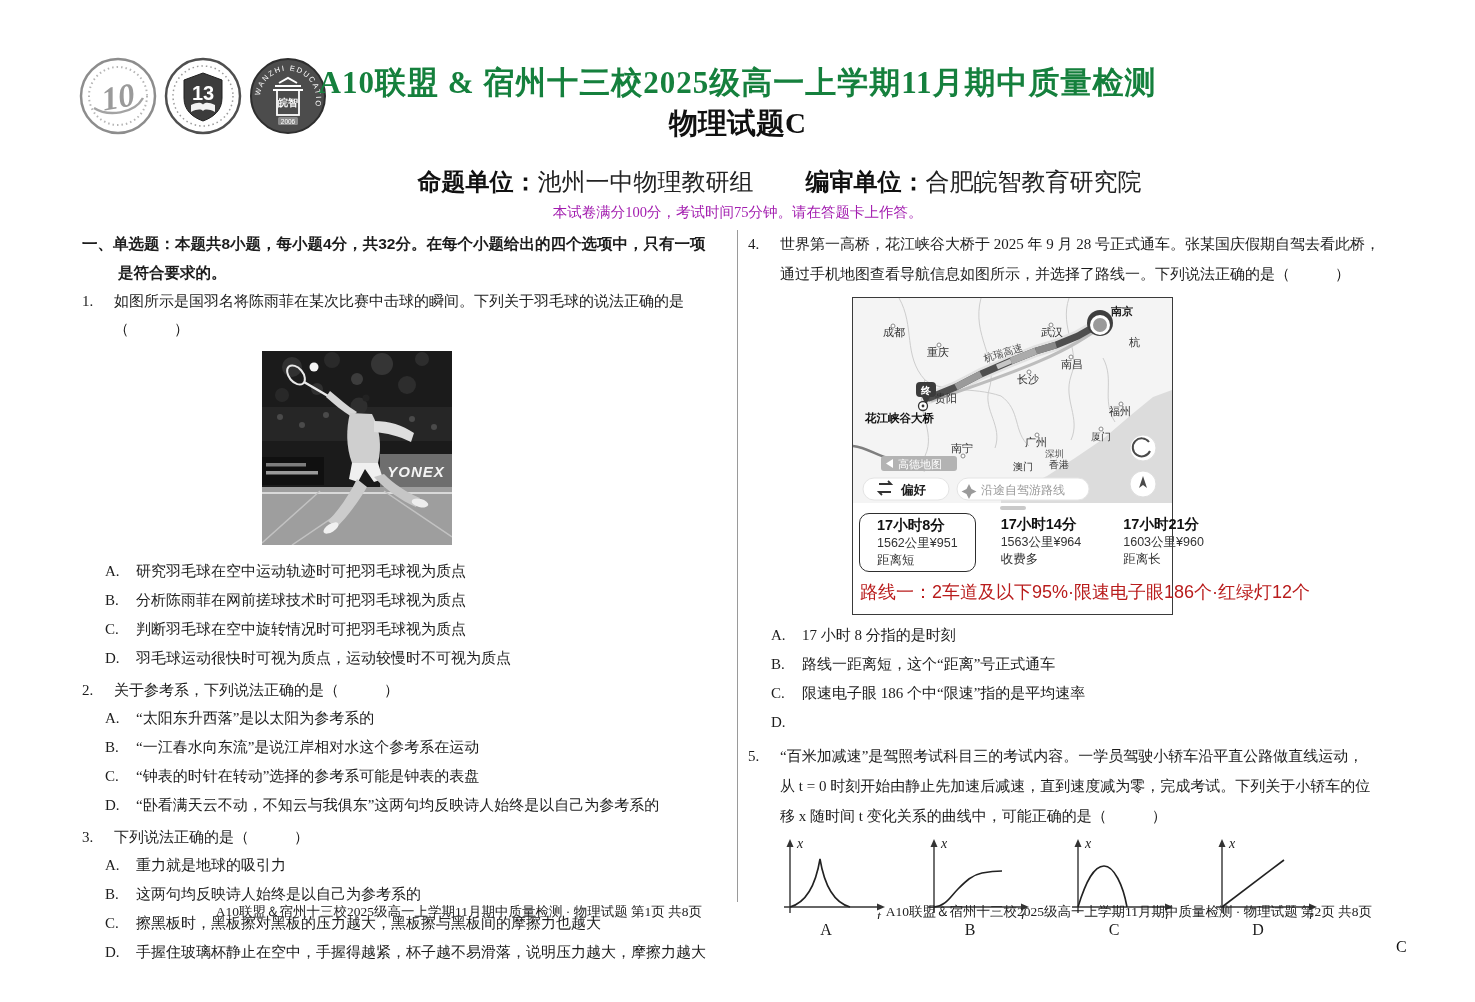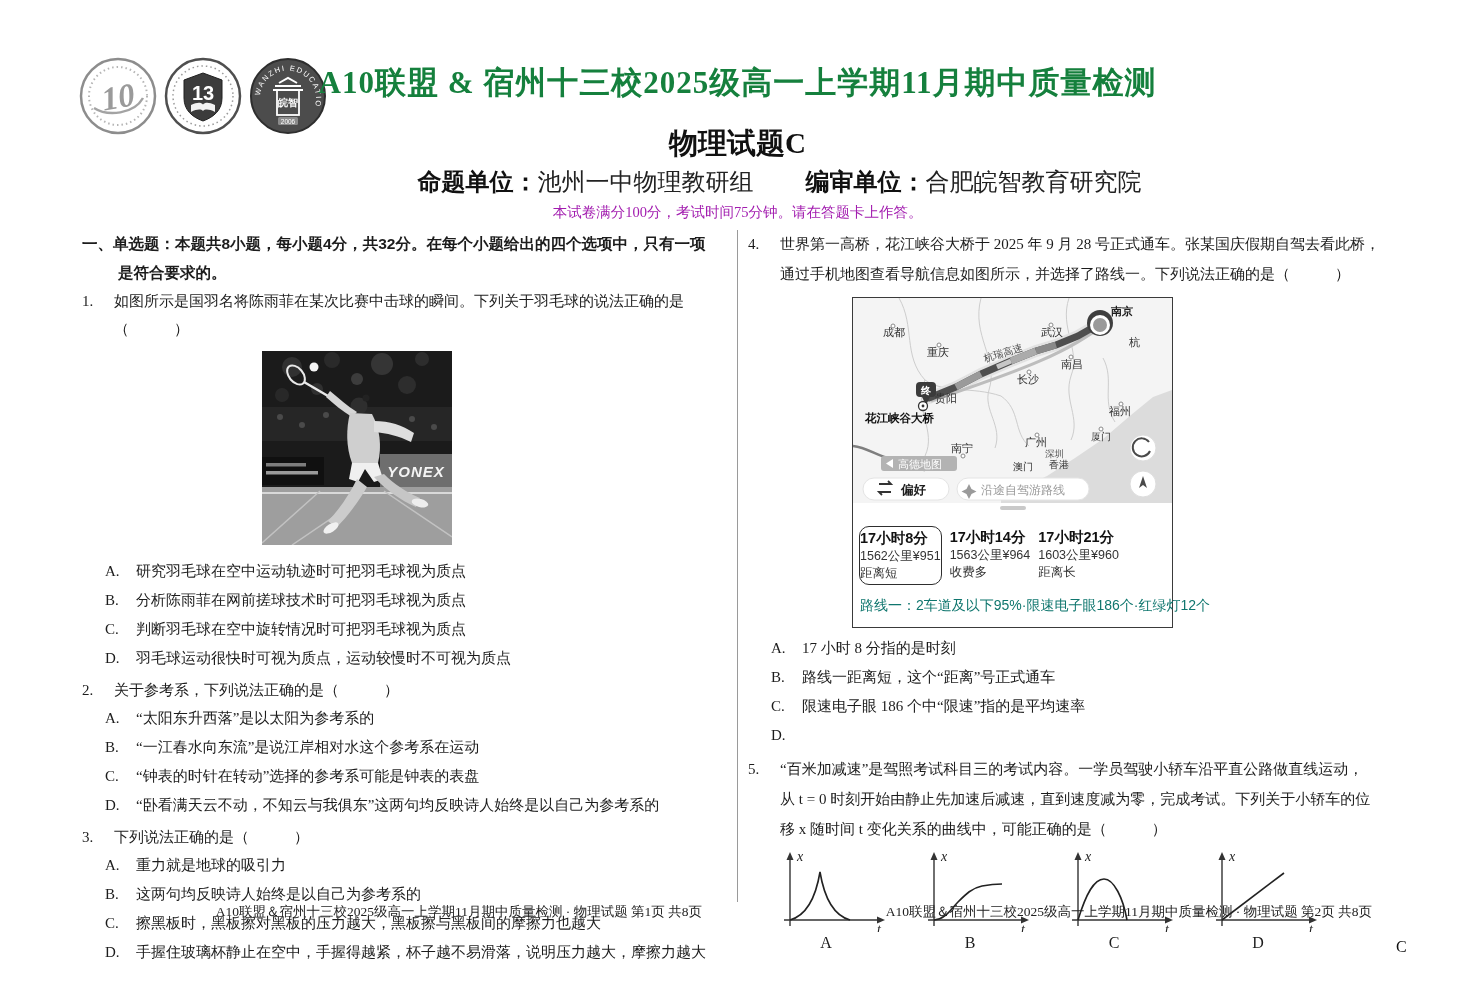--- a/index.html
+++ b/index.html
@@ -6,21 +6,21 @@
   body{
     width:1475px;height:1002px;position:relative;background:#ffffff;
     font-family:"Liberation Serif","DejaVu Serif",serif;color:#1c1c1c;overflow:hidden;
   }
   .nowrap{white-space:nowrap;}
   
   .logos{position:absolute;left:78px;top:56px;display:flex;gap:5px;}
   .logo{width:80px;height:80px;}
   .title1{position:absolute;top:62px;left:0;width:100%;text-align:center;
     font-size:31px;font-weight:bold;letter-spacing:1px;color:#15803d;}
-  .title2{position:absolute;top:124px;left:0;width:100%;text-align:center;
+  .title2{position:absolute;top:104px;left:0;width:100%;text-align:center;
     font-size:29px;font-weight:bold;color:#111;}
   .unitline{position:absolute;top:166px;left:0;width:100%;text-align:center;font-size:24px;padding-left:42px;}
   .unitlabel{font-family:"Liberation Sans","DejaVu Sans",sans-serif;font-weight:bold;color:#111;}
   .unitvalue{color:#222;}
   .unitgap{display:inline-block;width:52px;}
   .examnote{position:absolute;top:203px;left:0;width:100%;text-align:center;font-size:14.5px;color:#a21caf;}
   
   .divider{position:absolute;left:737px;top:230px;width:1px;height:672px;background:#9a9a9a;}
   .col{position:absolute;top:229px;font-size:15px;line-height:28px;color:#1c1c1c;}
   .col-left{left:82px;width:620px;}
@@ -35,25 +35,25 @@
   .optlabel{width:31px;flex:none;}
   
   .photo{display:block;margin:8px auto 12px 180px;width:190px;height:194px;}
   
   .navfig{width:319px;border:1.5px solid #3a3a3a;margin:8px 0 6px 104px;background:#fff;}
   .mapsvg{display:block;width:319px;height:205px;}
   .routepanel{padding:3px 0 0 0;}
   .draghandle{width:26px;height:4px;border-radius:2px;background:#c9c9c9;margin:0 auto 3px auto;}
   .routecols{display:flex;align-items:flex-start;padding:0 6px;gap:8px;
     font-family:"Liberation Sans","DejaVu Sans",sans-serif;}
-  .routebox{padding:2px 0;margin-top:13px;}
+  .routebox{padding:2px 17px;}
   .routebox.selected{border:1.5px solid #2e2e2e;border-radius:10px;}
   .rt{font-weight:bold;font-size:14.5px;color:#111;line-height:19px;white-space:nowrap;}
   .rd{font-size:12.5px;color:#333;line-height:17px;white-space:nowrap;}
-  .routenote{font-family:"Liberation Sans","DejaVu Sans",sans-serif;font-size:14px;color:#0f766e;
+  .routenote{font-family:"Liberation Sans","DejaVu Sans",sans-serif;font-size:18px;color:#b91c1c;
     padding:5px 7px 7px 7px;white-space:nowrap;}
   
   .graphs{display:flex;margin-left:26px;margin-top:4px;}
   .graph{width:144px;text-align:left;}
   .graphsvg{display:block;width:128px;height:84px;}
   .graphletter{text-align:center;width:104px;font-size:16px;line-height:18px;margin-top:2px;}
   .axislabel{font-style:italic;font-family:"Liberation Serif",serif;font-size:14px;fill:#222;}
   
   .footer{position:absolute;top:903px;font-size:13.5px;color:#222;text-align:right;white-space:nowrap;}
   .footer.p1{left:82px;width:620px;}

